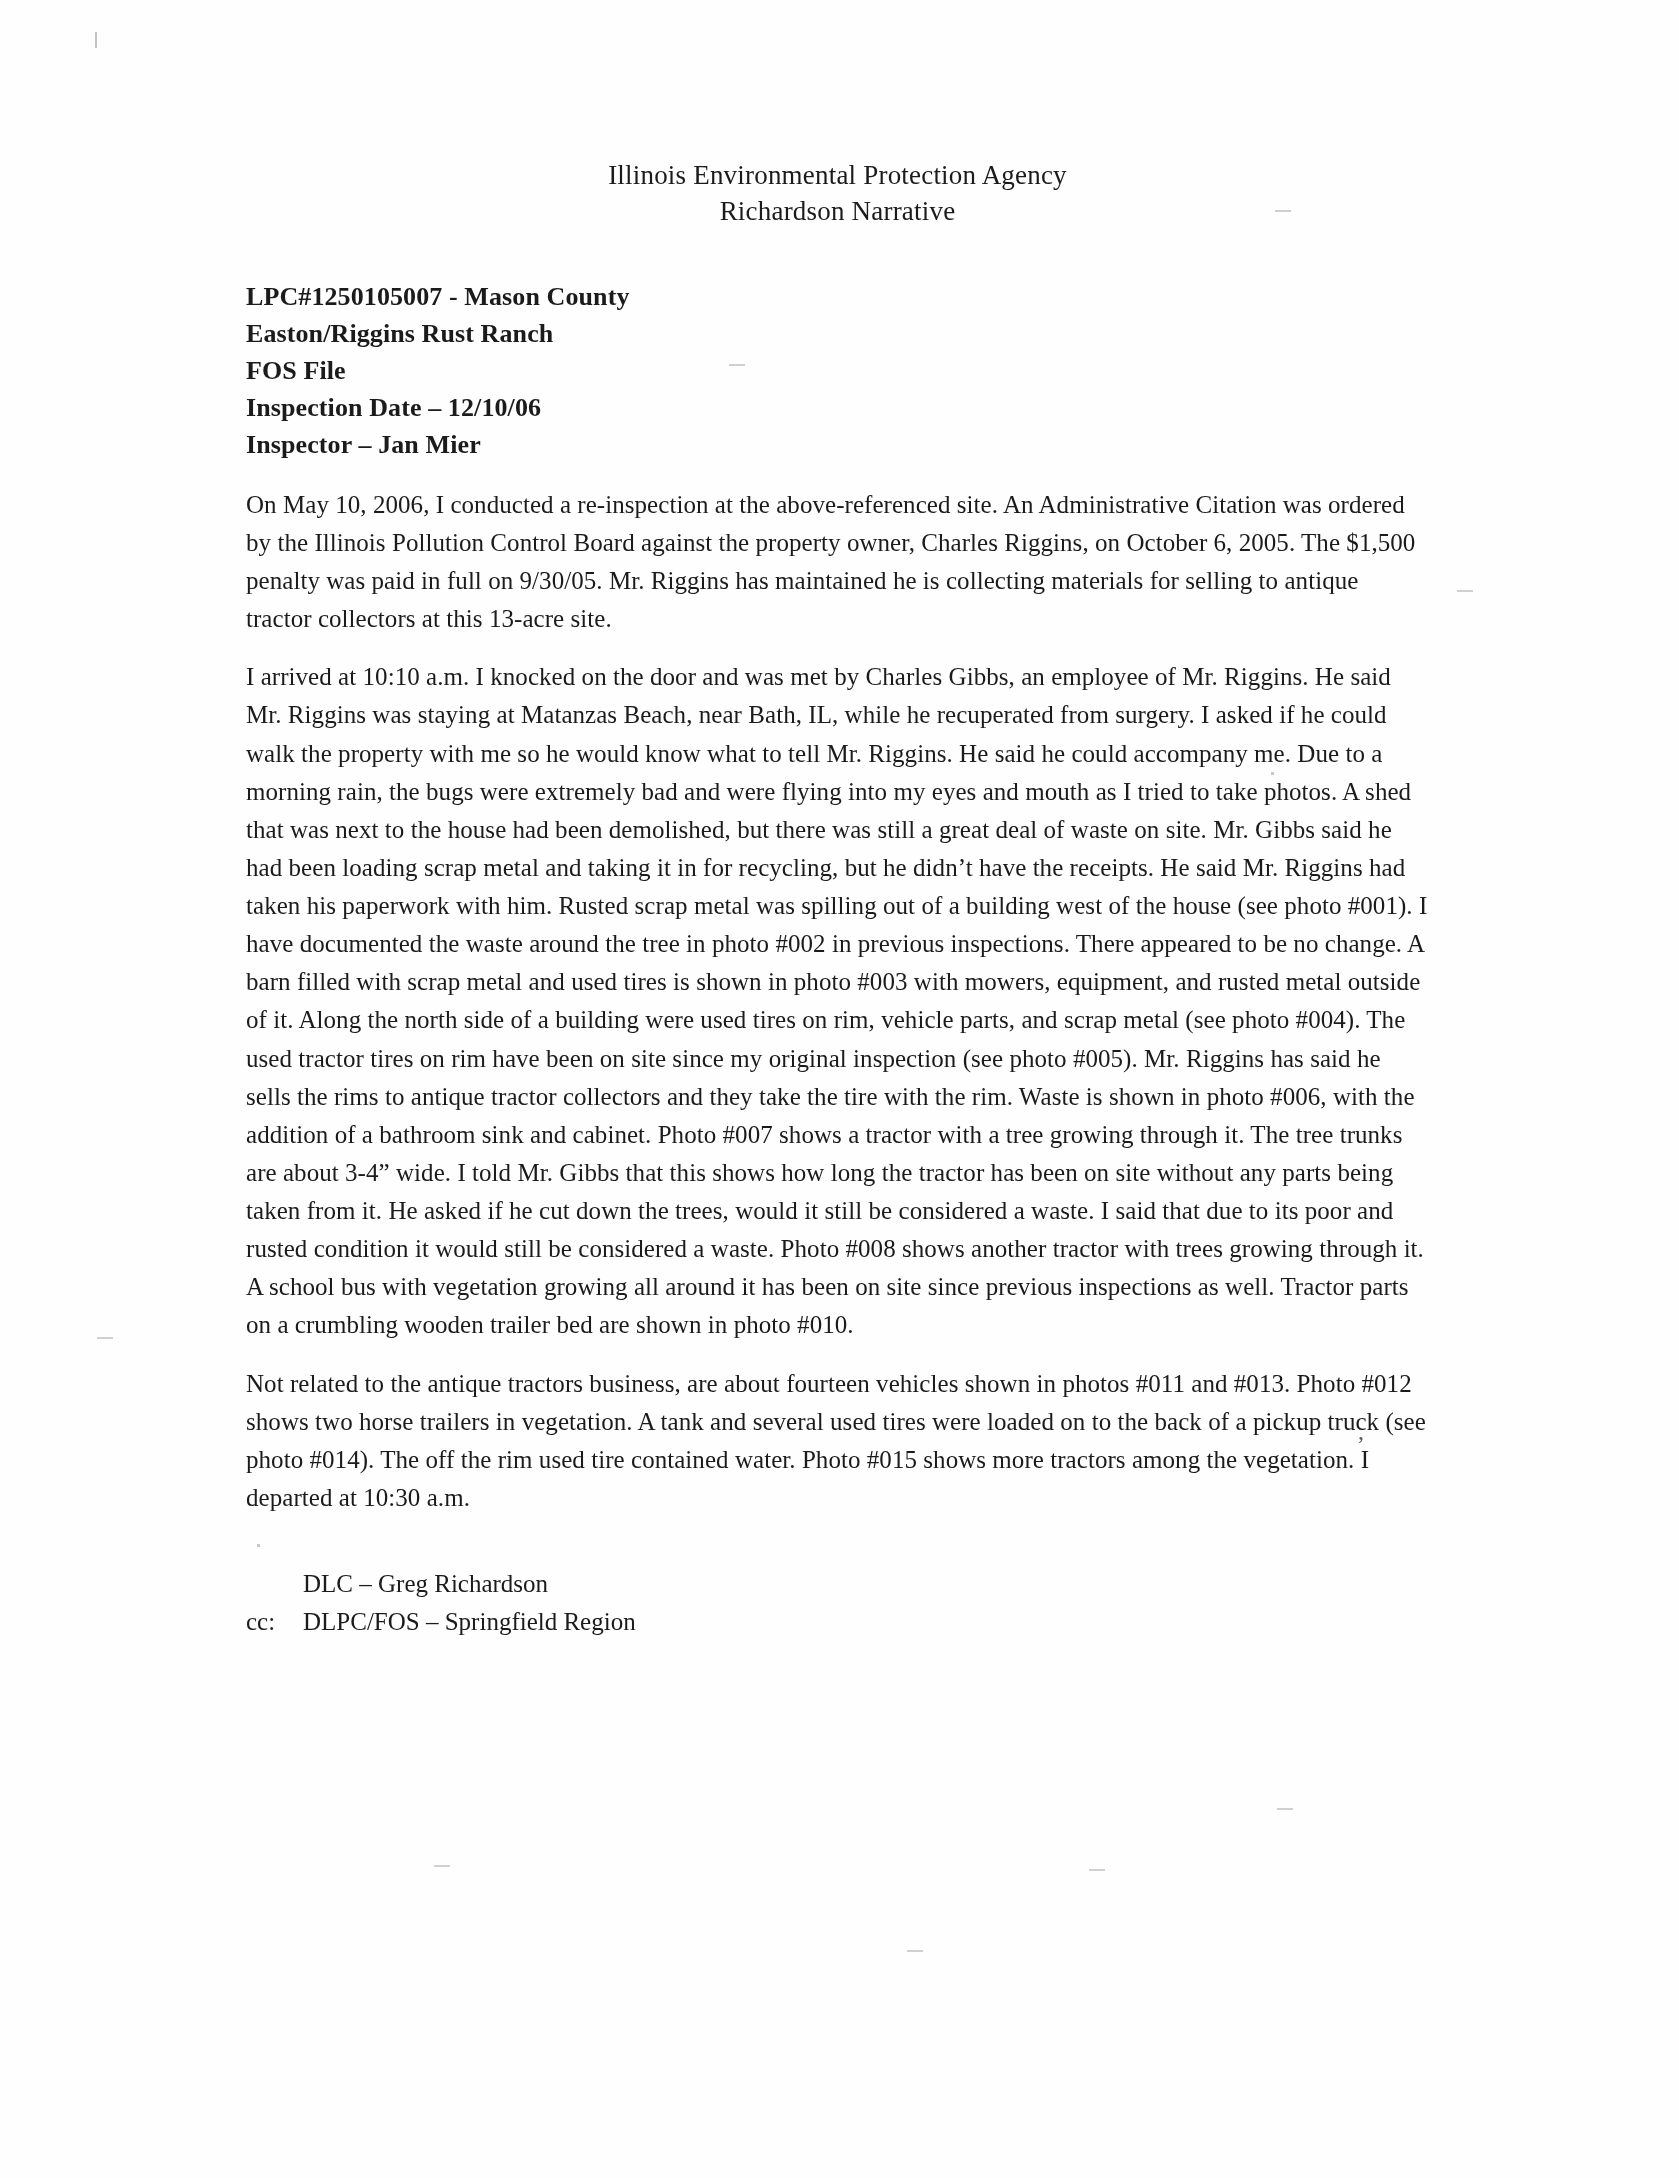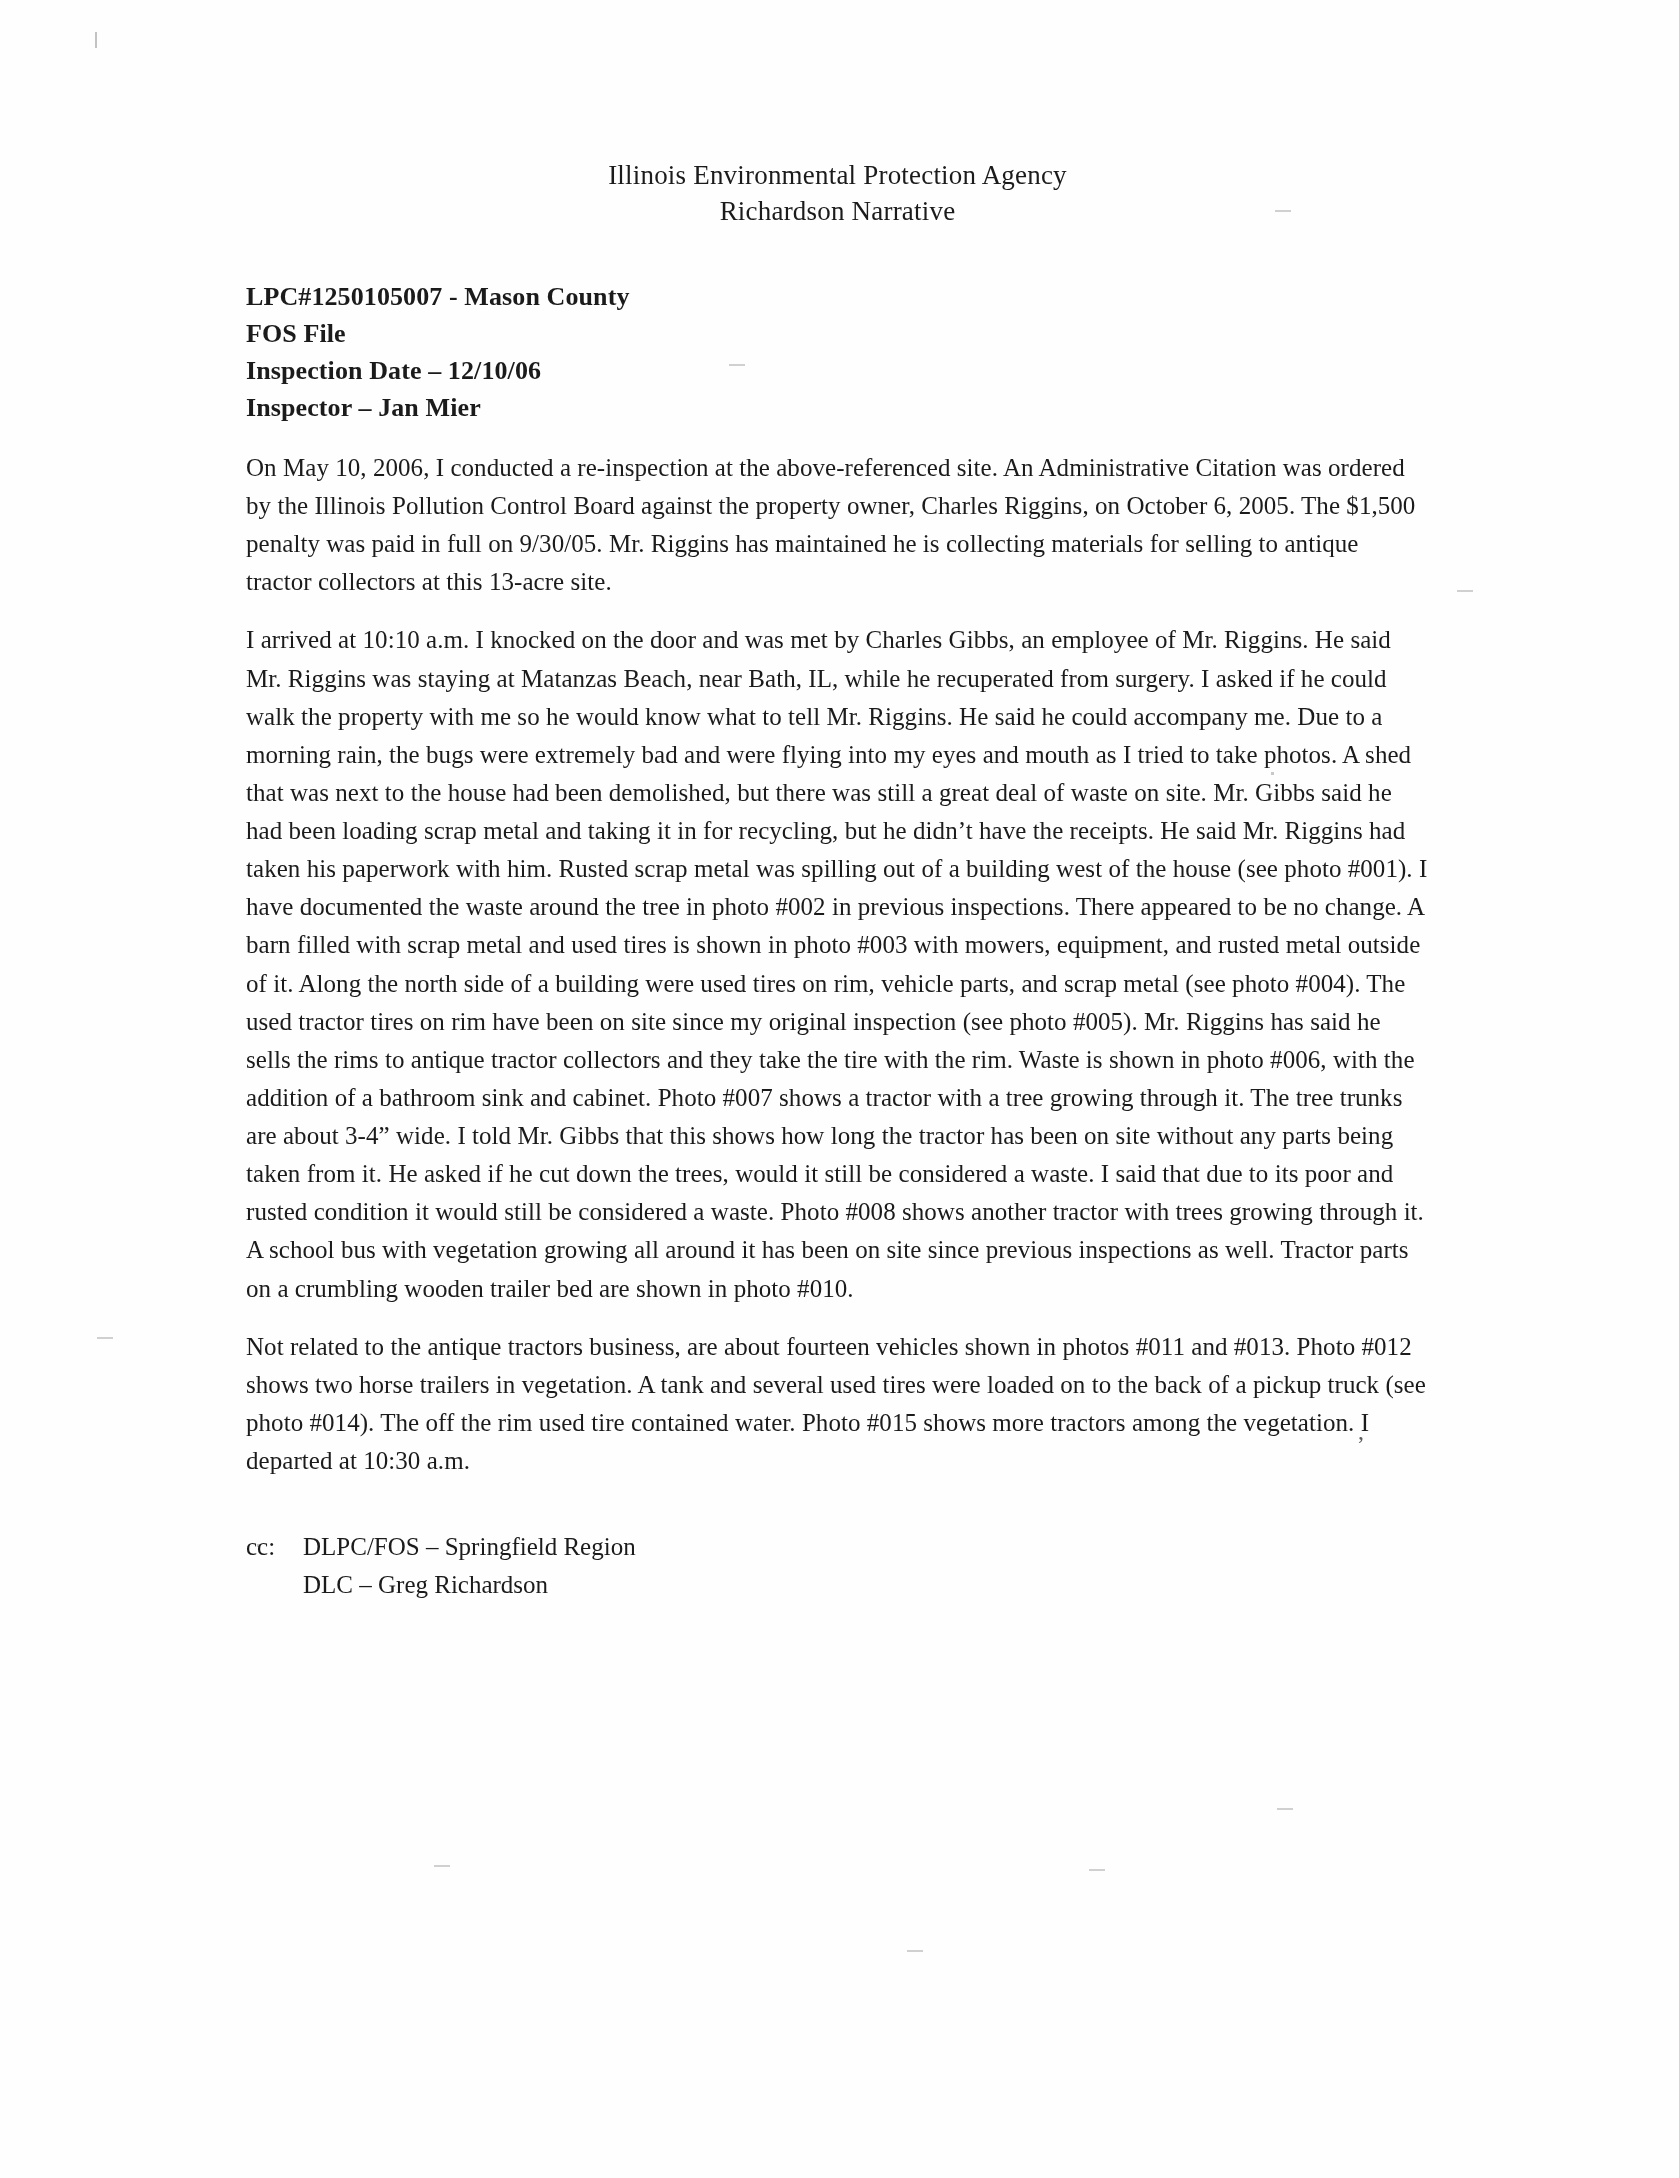--- a/index.html
+++ b/index.html
@@ -139,40 +139,41 @@
     <div class="content">
 
       <div class="title-block">
         <span>Illinois Environmental Protection Agency</span>
         <span class="line2">Richardson Narrative</span>
       </div>
 
       <div class="meta">
         <div class="meta-left">
           <div>LPC#1250105007 - Mason County</div>
+          <div>Easton/Riggins Rust Ranch</div>
           <div>FOS File</div>
         </div>
         <div class="meta-right">
           <div>Inspection Date – 12/10/06</div>
           <div>Inspector – Jan Mier</div>
         </div>
       </div>
 
       <div class="para first">On May 10, 2006, I conducted a re-inspection at the above-referenced site.  An Administrative Citation was ordered by the Illinois Pollution Control Board against the property owner, Charles Riggins, on October 6, 2005.  The $1,500 penalty was paid in full on 9/30/05.  Mr. Riggins has maintained he is collecting materials for selling to antique tractor collectors at this 13-acre site.</div>
       <div class="para">I arrived at 10:10 a.m.  I knocked on the door and was met by Charles Gibbs, an employee of Mr. Riggins.  He said Mr. Riggins was staying at Matanzas Beach, near Bath, IL, while he recuperated from surgery.  I asked if he could walk the property with me so he would know what to tell Mr. Riggins.  He said he could accompany me.  Due to a morning rain, the bugs were extremely bad and were flying into my eyes and mouth as I tried to take photos.  A shed that was next to the house had been demolished, but there was still a great deal of waste on site.  Mr. Gibbs said he had been loading scrap metal and taking it in for recycling, but he didn’t have the receipts.  He said Mr. Riggins had taken his paperwork with him.  Rusted scrap metal was spilling out of a building west of the house (see photo #001).  I have documented the waste around the tree in photo #002 in previous inspections.  There appeared to be no change.  A barn filled with scrap metal and used tires is shown in photo #003 with mowers, equipment, and rusted metal outside of it.  Along the north side of a building were used tires on rim, vehicle parts, and scrap metal (see photo #004).  The used tractor tires on rim have been on site since my original inspection (see photo #005).  Mr. Riggins has said he sells the rims to antique tractor collectors and they take the tire with the rim.  Waste is shown in photo #006, with the addition of a bathroom sink and cabinet.  Photo #007 shows a tractor with a tree growing through it.  The tree trunks are about 3-4” wide.  I told Mr. Gibbs that this shows how long the tractor has been on site without any parts being taken from it.  He asked if he cut down the trees, would it still be considered a waste.  I said that due to its poor and rusted condition it would still be considered a waste.  Photo #008 shows another tractor with trees growing through it.  A school bus with vegetation growing all around it has been on site since previous inspections as well.  Tractor parts on a crumbling wooden trailer bed are shown in photo #010.</div>
       <div class="para">Not related to the antique tractors business, are about fourteen vehicles shown in photos #011 and #013.  Photo #012 shows two horse trailers in vegetation.  A tank and several used tires were loaded on to the back of a pickup truck (see photo #014).  The off the rim used tire contained water.  Photo #015 shows more tractors among the vegetation.  I departed at 10:30 a.m.</div>
 
       <div class="cc-block">
         <div class="cc-line">
+          <span class="cc-indent"></span>
+          <span>DLC – Greg Richardson</span>
+        </div>
+        <div class="cc-line">
           <span class="cc-label">cc:</span>
           <span>DLPC/FOS – Springfield Region</span>
-        </div>
-        <div class="cc-line">
-          <span class="cc-indent"></span>
-          <span>DLC – Greg Richardson</span>
         </div>
       </div>
 
     </div>
 
     <div class="comma-mark" style="left:1358px; top:1418px;">,</div>
 
   </div>
 </div>
 

